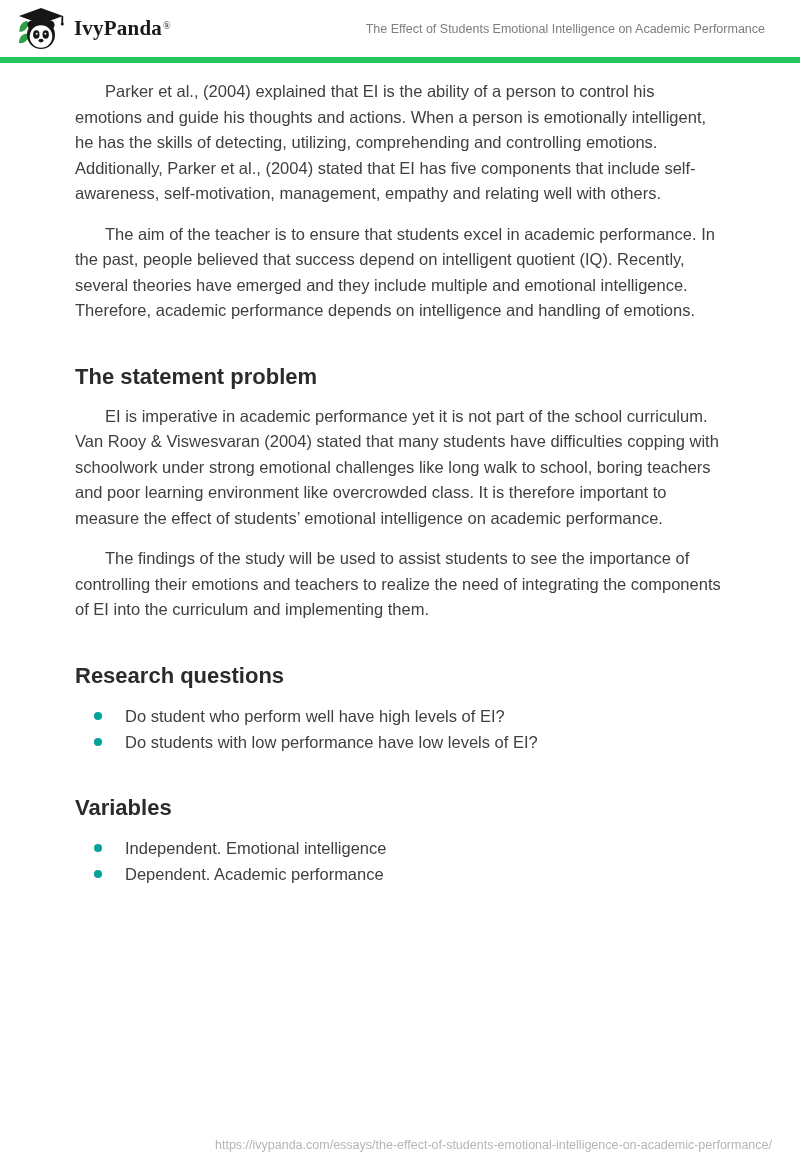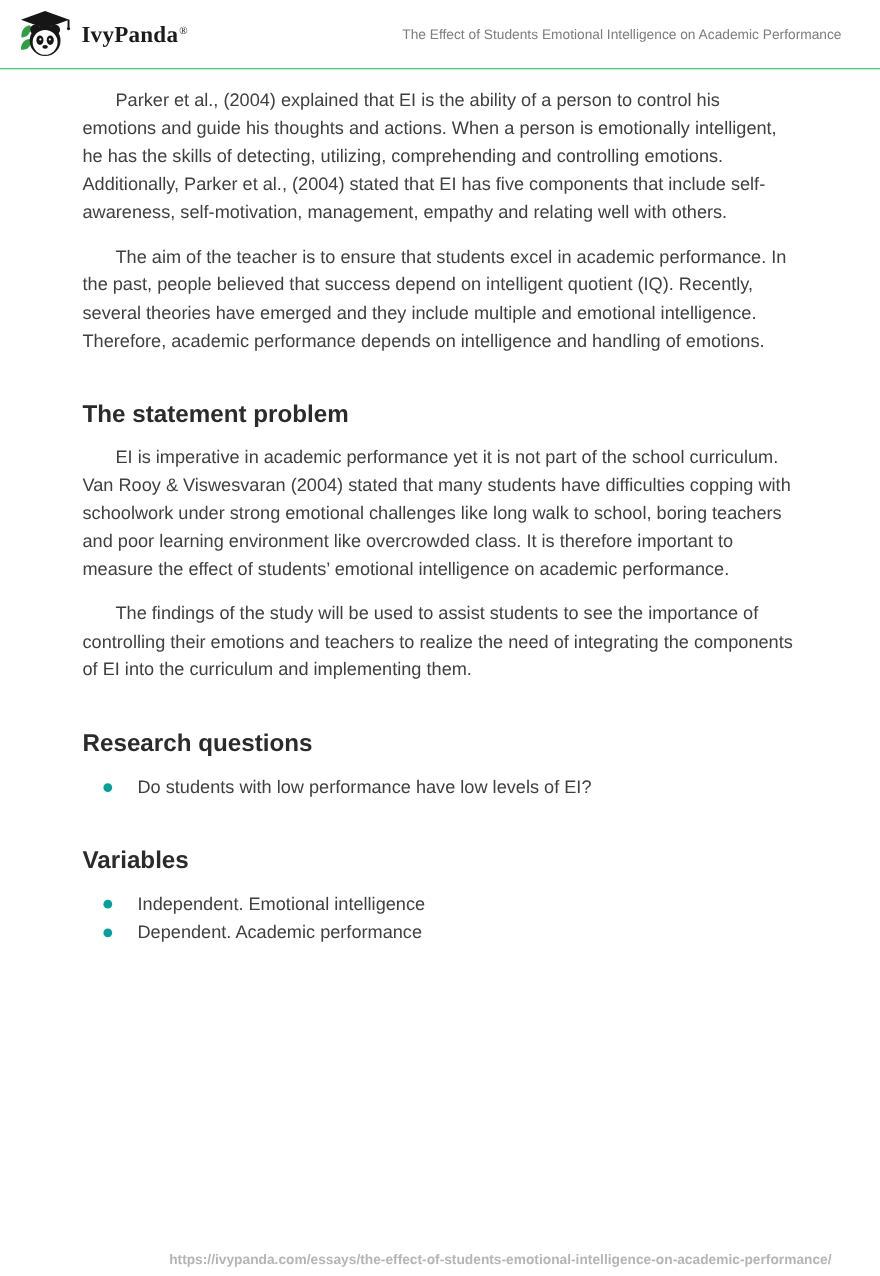--- a/index.html
+++ b/index.html
@@ -11,21 +11,21 @@
     background:#ffffff;
     font-family:"Liberation Sans", sans-serif;
     color:var(--body-text, #3f3f3f);
     overflow:hidden;
   }
   
   .header {
     display:flex; align-items:center; justify-content:space-between;
     height:63px;
     padding:0 35px 0 18px;
-    border-bottom:1px solid #22c55e;
+    border-bottom:6px solid #22c55e;
   }
   .brand { display:flex; align-items:center; gap:10px; }
   .logo { display:inline-flex; width:46px; height:46px; }
   .logo svg { display:block; }
   .leaf { fill:var(--accent-green, #2f9e44); }
   .ink  { fill:#161616; }
   .brand-name {
     font-family:"Liberation Serif", serif;
     font-weight:bold; font-size:21px; color:#1b1b1b; letter-spacing:.2px;
   }
@@ -54,22 +54,22 @@
     font-size:16.5px; line-height:26px;
   }
   .bullets li::before {
     content:"";
     position:absolute; left:19px; top:9px;
     width:8px; height:8px; border-radius:50%;
     background:var(--bullet-teal, #00a29a);
   }
   
   .footer {
-    position:absolute; right:44px; bottom:8px;
-    font-size:12.5px; color:var(--muted-gray, #b5b5b5);font-weight:bold;
+    position:absolute; right:28px; bottom:8px;
+    font-size:12.5px; color:var(--muted-gray, #b5b5b5);
   }
 </style>
 </head>
 <body>
 
 <div class="page">
 
   <header class="header">
     <div class="brand">
       <span class="logo">
@@ -101,20 +101,21 @@
     <p class="para">Parker et al., (2004) explained that EI is the ability of a person to control his emotions and guide his thoughts and actions. When a person is emotionally intelligent, he has the skills of detecting, utilizing, comprehending and controlling emotions. Additionally, Parker et al., (2004) stated that EI has five components that include self-awareness, self-motivation, management, empathy and relating well with others.</p>
     <p class="para">The aim of the teacher is to ensure that students excel in academic performance. In the past, people believed that success depend on intelligent quotient (IQ). Recently, several theories have emerged and they include multiple and emotional intelligence. Therefore, academic performance depends on intelligence and handling of emotions.</p>
 
     <h2>The statement problem</h2>
     <p class="para">EI is imperative in academic performance yet it is not part of the school curriculum. Van Rooy &amp; Viswesvaran (2004) stated that many students have difficulties copping with schoolwork under strong emotional challenges like long walk to school, boring teachers and poor learning environment like overcrowded class. It is therefore important to measure the effect of students’ emotional intelligence on academic performance.</p>
 
     <p class="para">The findings of the study will be used to assist students to see the importance of controlling their emotions and teachers to realize the need of integrating the components of EI into the curriculum and implementing them.</p>
 
     <h2>Research questions</h2>
     <ul class="bullets">
+      <li>Do student who perform well have high levels of EI?</li>
       <li>Do students with low performance have low levels of EI?</li>
     </ul>
 
 
     <h2>Variables</h2>
     <ul class="bullets">
       <li>Independent. Emotional intelligence</li>
       <li>Dependent. Academic performance</li>
     </ul>
   </main>

